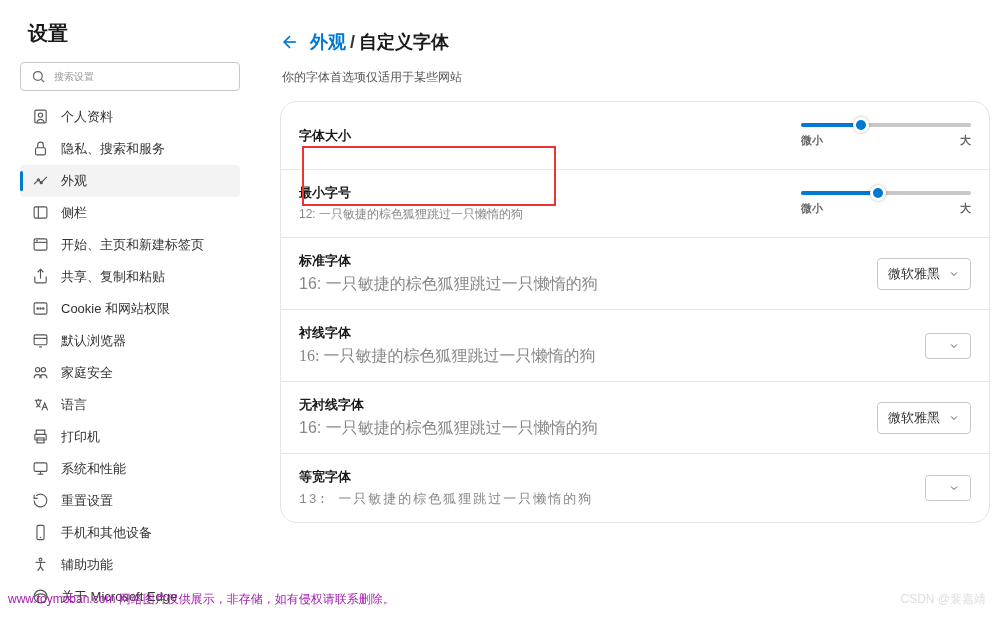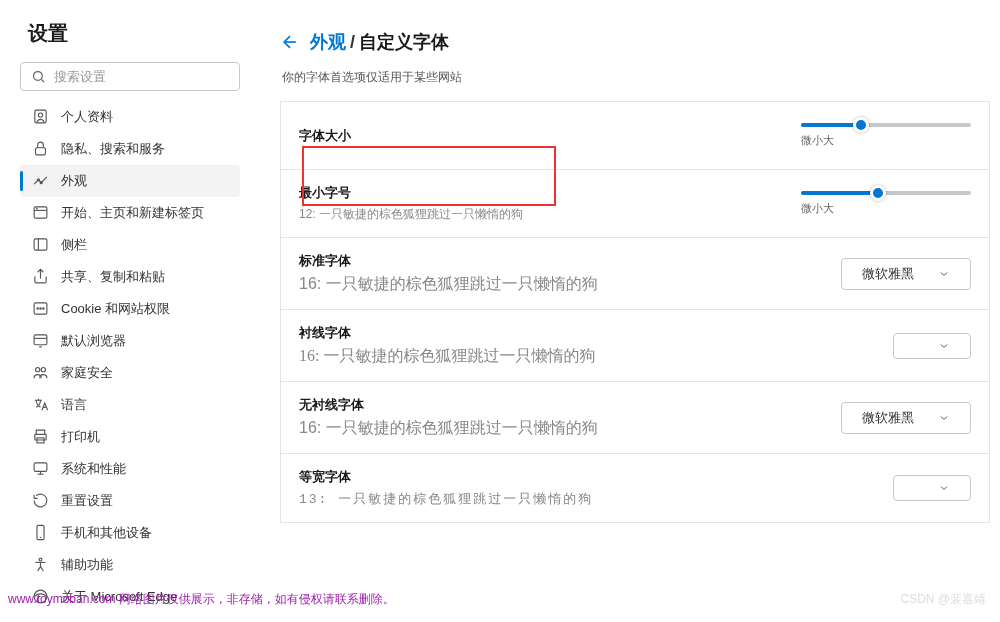--- a/index.html
+++ b/index.html
@@ -5,58 +5,58 @@
     * { margin: 0; padding: 0; box-sizing: border-box; font-family: "Microsoft YaHei", "Segoe UI", sans-serif; }
     body { background: #fff; width: 1000px; height: 622px; overflow: hidden; position: relative; }
     .layout { display: flex; height: 100%; }
     
     
     .sidebar { width: 250px; padding: 20px 0 0 20px; }
     .sidebar-title { font-size: 20px; font-weight: 600; color: #1a1a1a; margin-bottom: 15px; padding-left: 8px; }
     .search-wrap { margin-bottom: 10px; padding-right: 10px; }
     .search-box { display: flex; align-items: center; border: 1px solid #c8c8c8; border-radius: 4px; padding: 6px 10px; background: #fff; }
     .search-box svg { width: 15px; height: 15px; color: #666; flex-shrink: 0; }
-    .search-input { border: none; outline: none; font-size: 13px; margin-left: 8px; flex: 1; color: #c2410c; background: transparent; }
+    .search-input { border: none; outline: none; font-size: 10px; margin-left: 8px; flex: 1; color: #c2410c; background: transparent; }
     .search-input::placeholder { color: #999; }
     
     .nav-list { list-style: none; }
     .nav-item { display: flex; padding: 7px 10px 7px 12px; font-size: 13px; color: #333; cursor: pointer; border-radius: 4px; margin-right: 10px; position: relative; }
     .nav-item.active { background: #f3f3f3; }
     .nav-item.active::before { content: ""; position: absolute; left: 0; top: 6px; bottom: 6px; width: 3px; background: #0078d4; border-radius: 2px; }
     .nav-item svg { width: 17px; height: 17px; margin-right: 12px; color: #555; flex-shrink: 0; }
     
     
     .main { flex: 1; padding: 30px 10px 0 30px; background: #fff; overflow: hidden; }
     .breadcrumb { display: flex; align-items: center; margin-bottom: 15px; }
     .back-arrow { width: 20px; height: 20px; color: #0078d4; margin-right: 10px; cursor: pointer; }
     .crumb-link { color: #0078d4; font-size: 18px; font-weight: 600; }
     .crumb-sep { color: #333; font-size: 18px; font-weight: 600; margin: 0 4px; }
     .crumb-current { color: #1a1a1a; font-size: 18px; font-weight: 600; }
     .subtitle { font-size: 12px; color: #555; margin-bottom: 15px; margin-left: 2px; }
     
-    .card { border: 1px solid #e5e5e5; border-radius: 0; overflow: hidden; }
+    .card { border: 1px solid #e5e5e5; border-radius: 17px; overflow: hidden; }
     .row { display: flex; align-items: center; padding: 14px 18px; border-bottom: 1px solid #e5e5e5; min-height: 68px; gap: 20px; }
     .row:last-child { border-bottom: none; }
     .row-left { flex: 1; min-width: 0; }
     .row-title { font-size: 13px; font-weight: 600; color: #1a1a1a; }
     .row-sample { font-size: 13px; color: #888; margin-top: 4px; }
     .row-sample.large { font-size: 16px; }
     .row-sample.mono { font-family: "Courier New", monospace; letter-spacing: 2px; }
     
     .highlight-box { position: absolute; border: 2px solid #e33; pointer-events: none; }
     
     
     .slider-wrap { width: 170px; }
     .slider-track { position: relative; height: 4px; background: #c8c8c8; border-radius: 2px; }
     .slider-fill { position: absolute; left: 0; top: 0; bottom: 0; background: #0078d4; border-radius: 2px; }
     .slider-thumb { position: absolute; top: 50%; width: 16px; height: 16px; background: #0078d4; border: 3px solid #fff; border-radius: 50%; transform: translate(-50%, -50%); box-shadow: 0 0 3px rgba(0,0,0,0.3); }
-    .slider-labels { display: flex; font-size: 11px; color: #666; margin-top: 6px; }
-    
-    
-    .dropdown { display: flex; align-items: center; border: 1px solid #c8c8c8; border-radius: 4px; padding: 6px 20px; min-width: 80px; cursor: pointer; background: #fff; justify-content: space-between; gap: 24px; }
+    .slider-labels { display: flex; justify-content: space-between; font-size: 11px; color: #666; margin-top: 6px; font-weight: bold; }
+    
+    
+    .dropdown { display: flex; align-items: center; border: 1px solid #c8c8c8; border-radius: 4px; padding: 6px 10px; min-width: 80px; cursor: pointer; background: #fff; justify-content: space-between; gap: 8px; }
     .dropdown-label { font-size: 13px; color: #333; }
     .dropdown svg { width: 12px; height: 12px; color: #555; }
     
     
     .footer-left { position: absolute; bottom: 14px; left: 8px; font-size: 12px; color: #a21caf; }
     .footer-right { position: absolute; bottom: 14px; right: 14px; font-size: 12px; color: #ddd; }
   </style>
 </head>
 <body>
 
@@ -93,31 +93,31 @@
           <svg viewBox="0 0 24 24" fill="none" stroke="currentColor" stroke-width="1.6">
             <path d="M3 17l6-6 4 4 8-8"></path>
             <circle cx="9" cy="11" r="1.5"></circle>
             <circle cx="13" cy="15" r="1.5"></circle>
           </svg>
           <span>外观</span>
         </li>
       <li class="nav-item">
           <svg viewBox="0 0 24 24" fill="none" stroke="currentColor" stroke-width="1.6">
             <rect x="3" y="4" width="18" height="16" rx="2"></rect>
+            <path d="M9 4v16"></path>
+          </svg>
+          <span>侧栏</span>
+        </li>
+      <li class="nav-item">
+          <svg viewBox="0 0 24 24" fill="none" stroke="currentColor" stroke-width="1.6">
+            <rect x="3" y="4" width="18" height="16" rx="2"></rect>
             <path d="M3 9h18"></path>
             <circle cx="7" cy="6.5" r="0.5"></circle>
           </svg>
           <span>开始、主页和新建标签页</span>
-        </li>
-      <li class="nav-item">
-          <svg viewBox="0 0 24 24" fill="none" stroke="currentColor" stroke-width="1.6">
-            <rect x="3" y="4" width="18" height="16" rx="2"></rect>
-            <path d="M9 4v16"></path>
-          </svg>
-          <span>侧栏</span>
         </li>
       <li class="nav-item">
           <svg viewBox="0 0 24 24" fill="none" stroke="currentColor" stroke-width="1.6">
             <path d="M4 12v7a2 2 0 0 0 2 2h12a2 2 0 0 0 2-2v-7"></path>
             <path d="M16 6l-4-4-4 4"></path>
             <path d="M12 2v13"></path>
           </svg>
           <span>共享、复制和粘贴</span>
         </li>
       <li class="nav-item">

